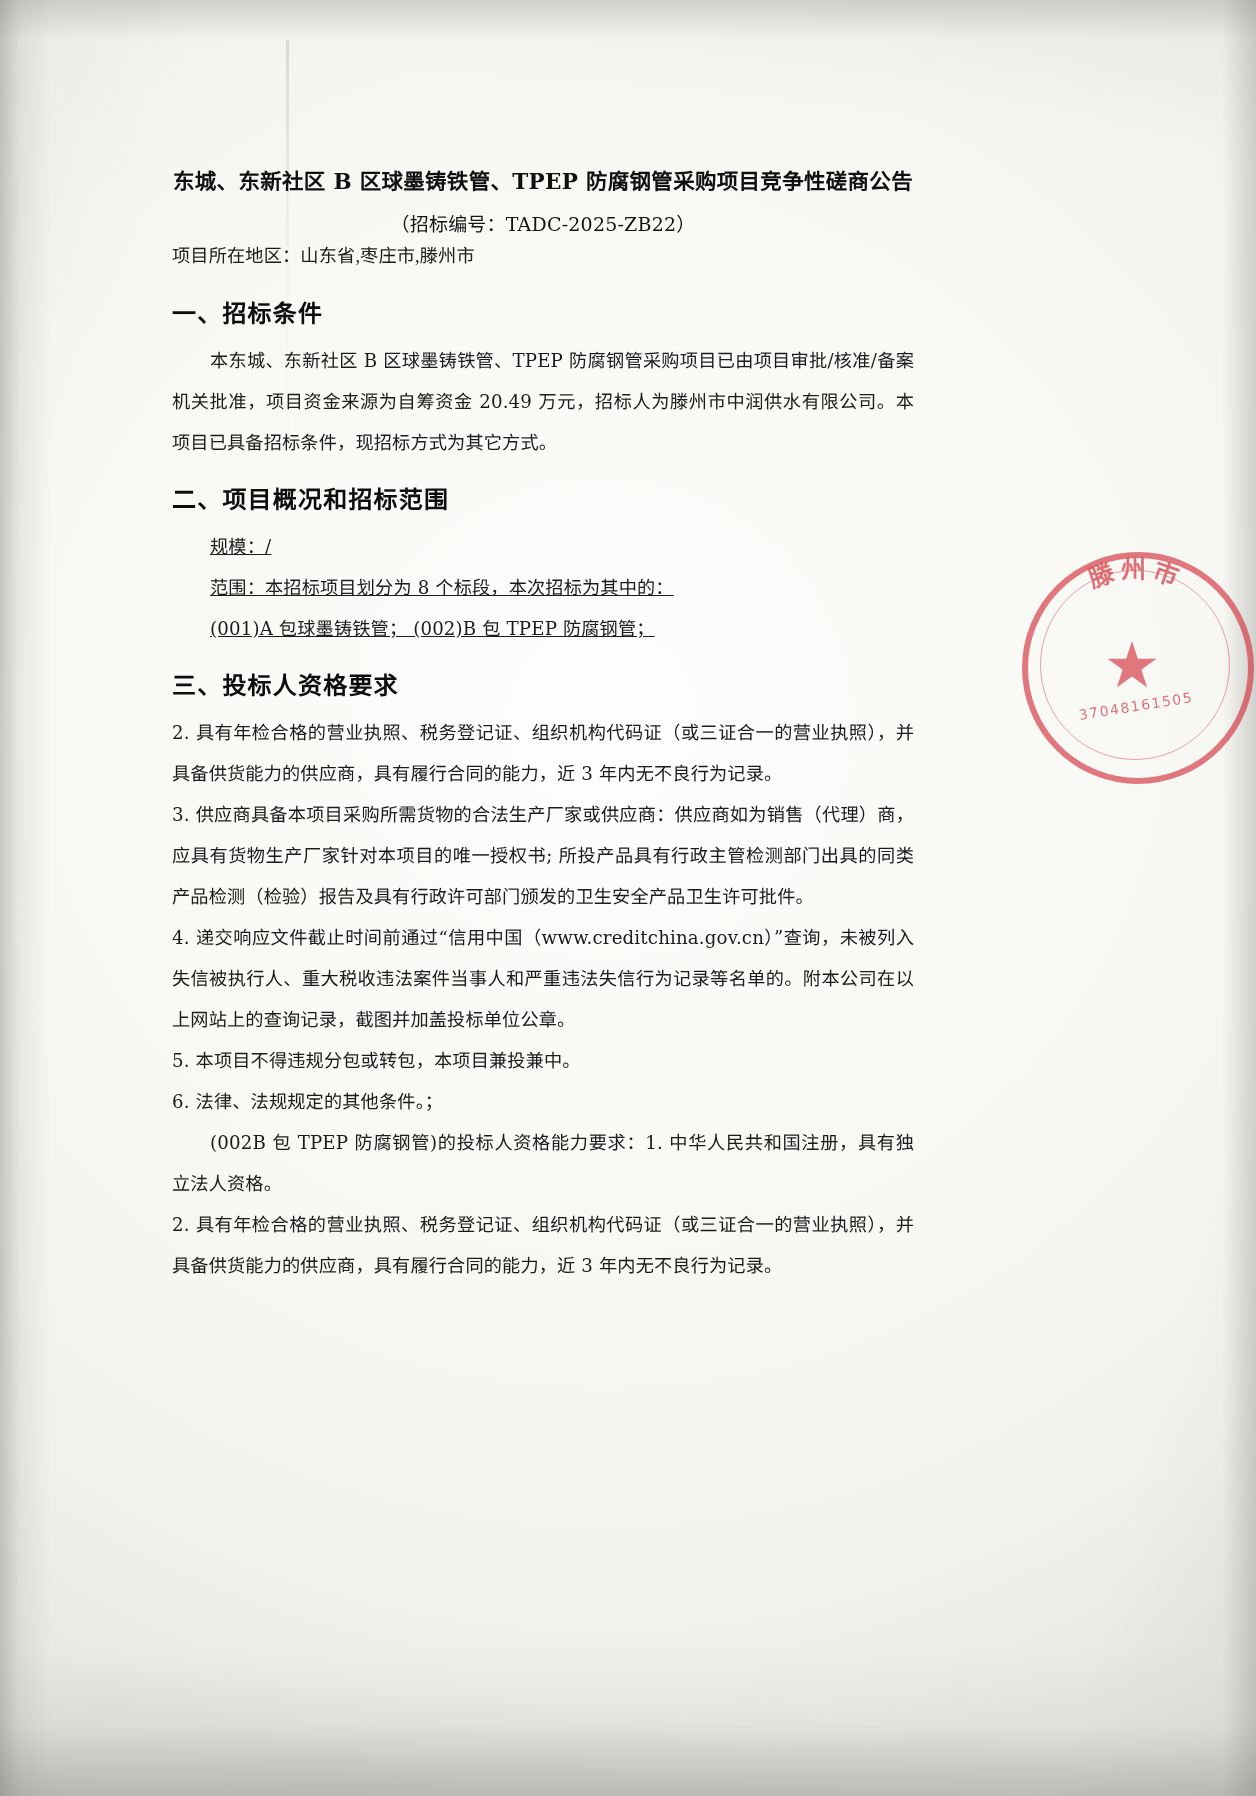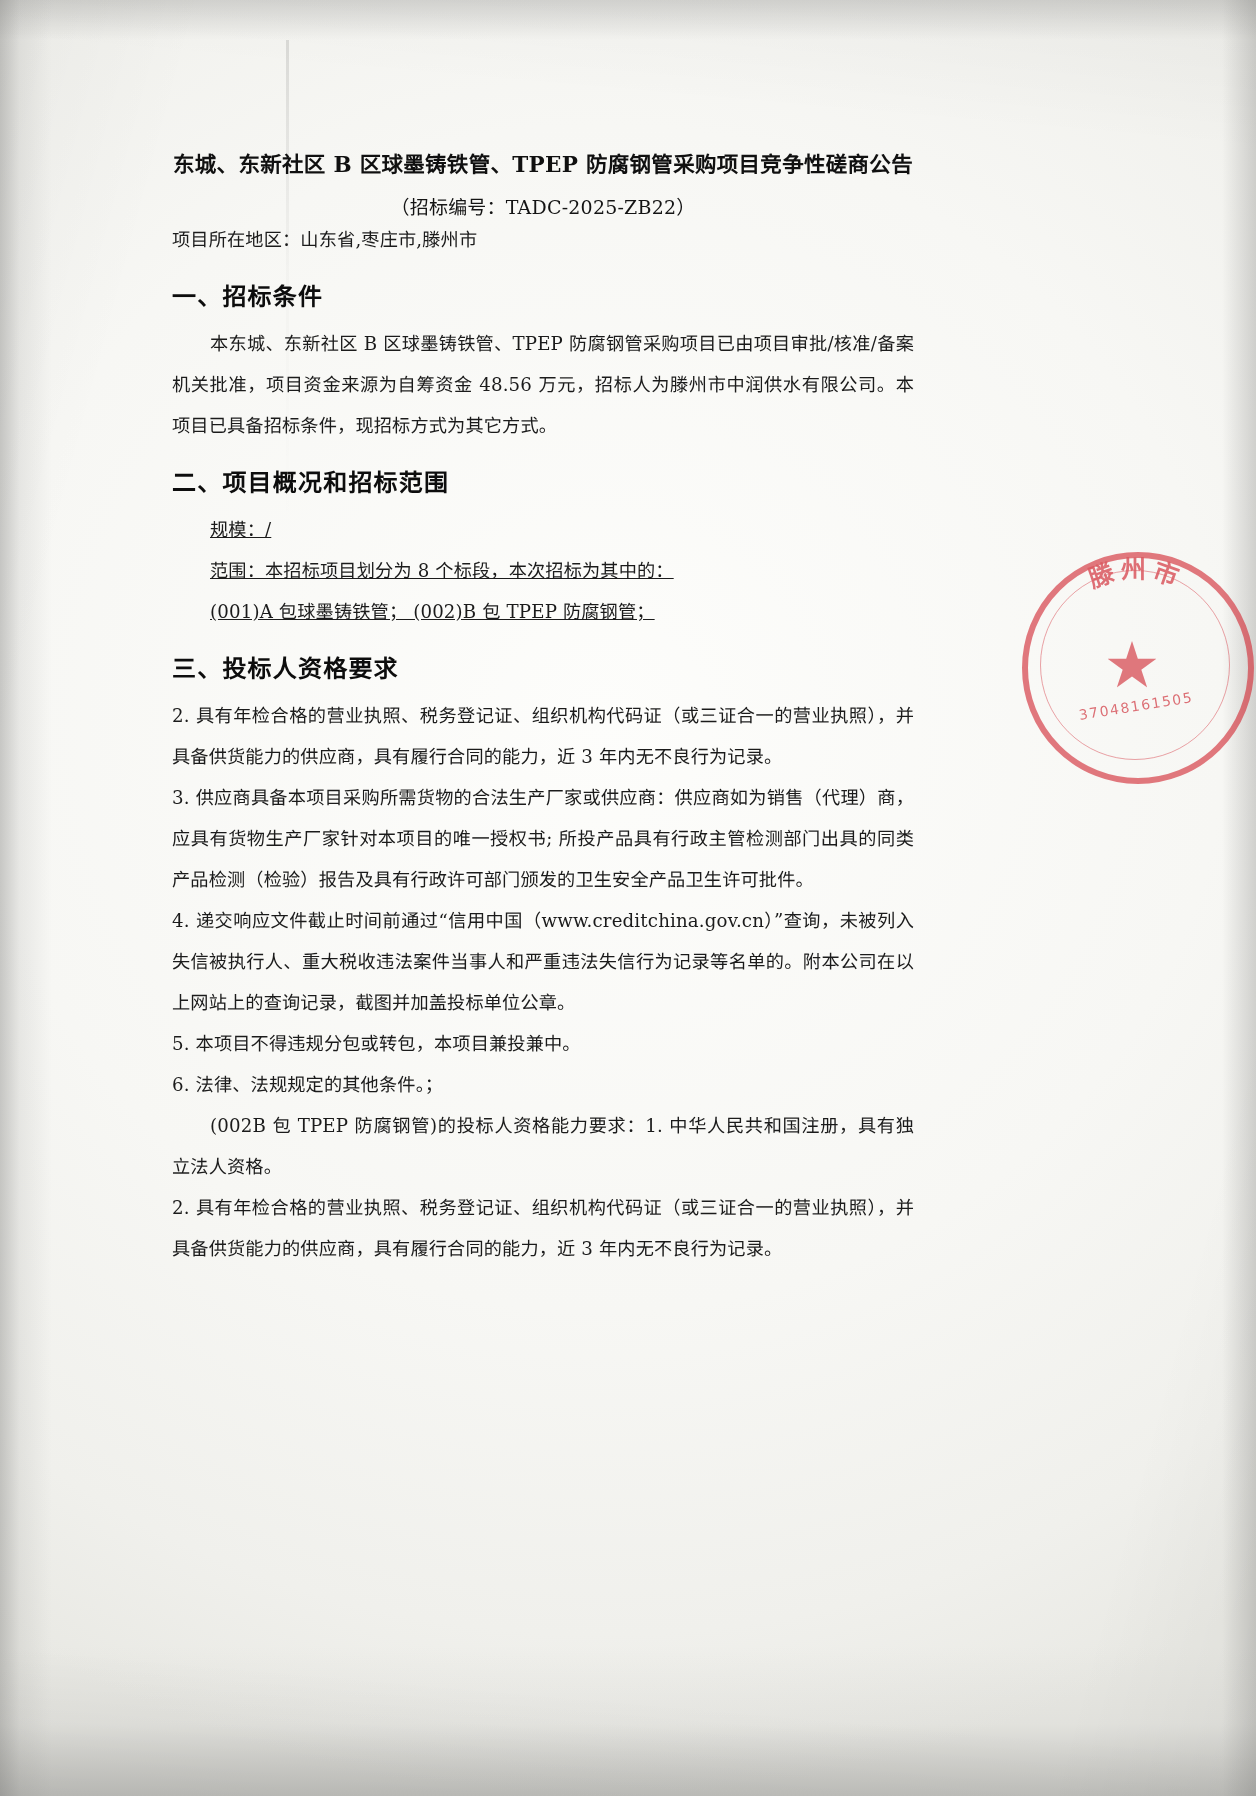--- a/index.html
+++ b/index.html
@@ -62,33 +62,35 @@
     color:#1b1b1b;
   }
   .doc-title{
     font-size:21.5px;
     font-weight:700;
     text-align:center;
     letter-spacing:0.3px;
     line-height:1.35;
     color:#101010;
     white-space:nowrap;
+    margin-top:17px;
   }
   .doc-subtitle{
     font-size:19px;
     font-weight:400;
     text-align:center;
     margin-top:13px;
     letter-spacing:0.2px;
     color:#141414;
   }
   .region-line{
     font-size:18.5px;
     margin-top:63px;
     letter-spacing:0.2px;
+    font-family:Liberation Serif, serif;
   }
   h2.section-heading{
     font-family:Liberation Serif, serif;
     font-size:24px;
     font-weight:700;
     margin:17px 0 11px 0;
     letter-spacing:1.2px;
     color:#0d0d0d;
   }
   p.para{
@@ -197,21 +199,21 @@
   </div>
 
   <div id="doc-body">
 
     <div class="doc-title">东城、东新社区 B 区球墨铸铁管、TPEP 防腐钢管采购项目竞争性磋商公告</div>
     <div class="doc-subtitle">（招标编号：TADC-2025-ZB22）</div>
 
     <p class="para region-line">项目所在地区：山东省,枣庄市,滕州市</p>
 
     <h2 class="section-heading">一、招标条件</h2>
-    <p class="para indent2">本东城、东新社区 B 区球墨铸铁管、TPEP 防腐钢管采购项目已由项目审批/核准/备案机关批准，项目资金来源为自筹资金 48.56 万元，招标人为滕州市中润供水有限公司。本项目已具备招标条件，现招标方式为其它方式。</p>
+    <p class="para indent2">本东城、东新社区 B 区球墨铸铁管、TPEP 防腐钢管采购项目已由项目审批/核准/备案机关批准，项目资金来源为自筹资金 20.49 万元，招标人为滕州市中润供水有限公司。本项目已具备招标条件，现招标方式为其它方式。</p>
 
     <h2 class="section-heading">二、项目概况和招标范围</h2>
     <p class="para indent1">规模：/</p>
     <p class="para indent1">范围：本招标项目划分为 8 个标段，本次招标为其中的：</p>
     <p class="para indent1">(001)A 包球墨铸铁管；   (002)B 包 TPEP 防腐钢管；</p>
 
     <h2 class="section-heading">三、投标人资格要求</h2>
     <p class="para">2. 具有年检合格的营业执照、税务登记证、组织机构代码证（或三证合一的营业执照），并具备供货能力的供应商，具有履行合同的能力，近 3 年内无不良行为记录。</p>
     <p class="para">3. 供应商具备本项目采购所需货物的合法生产厂家或供应商：供应商如为销售（代理）商，应具有货物生产厂家针对本项目的唯一授权书; 所投产品具有行政主管检测部门出具的同类产品检测（检验）报告及具有行政许可部门颁发的卫生安全产品卫生许可批件。</p>
     <p class="para">4. 递交响应文件截止时间前通过“信用中国（www.creditchina.gov.cn）”查询，未被列入失信被执行人、重大税收违法案件当事人和严重违法失信行为记录等名单的。附本公司在以上网站上的查询记录，截图并加盖投标单位公章。</p>

